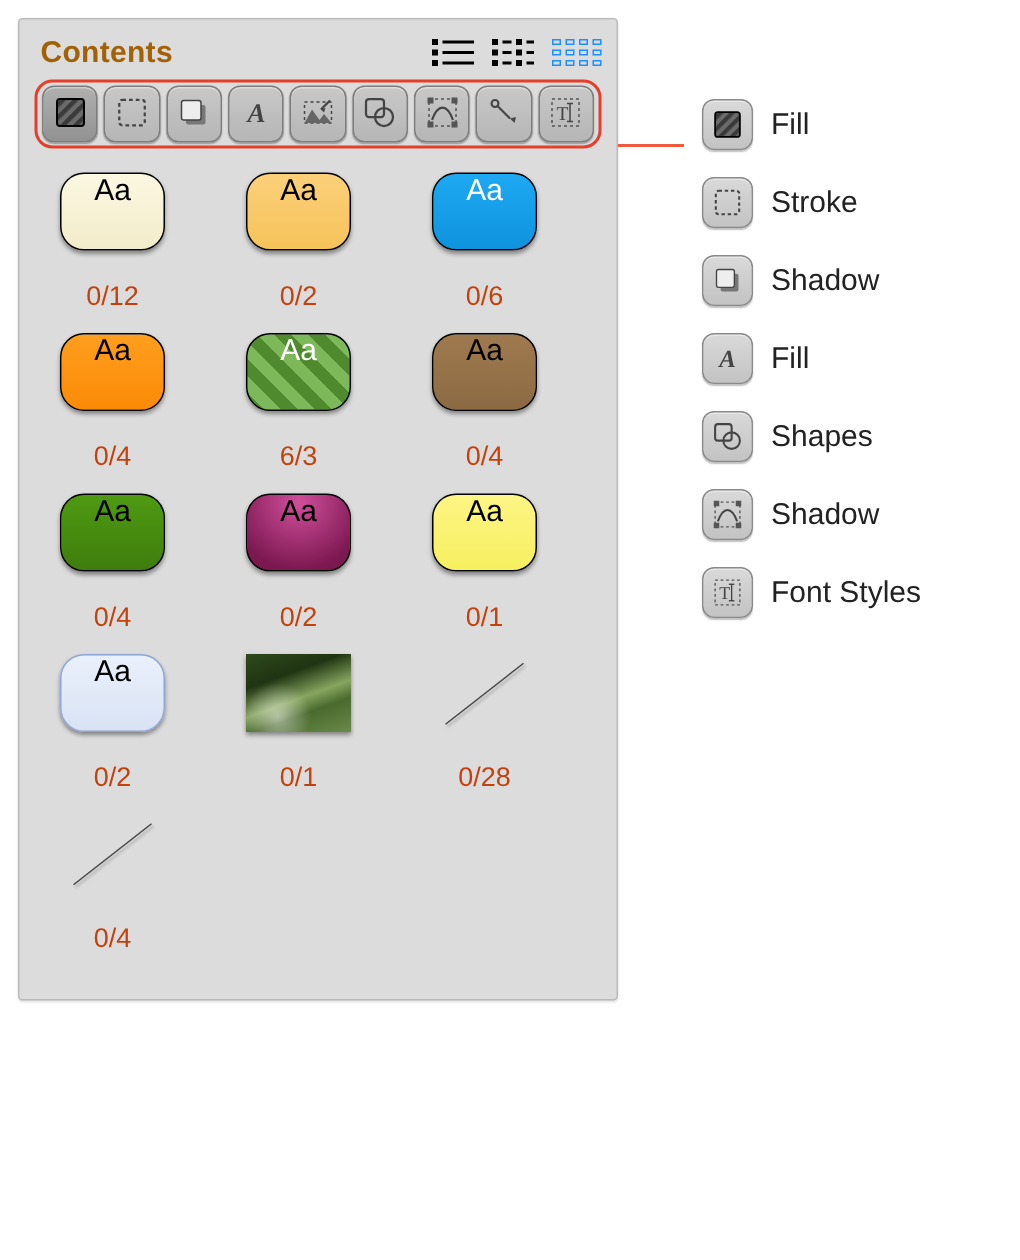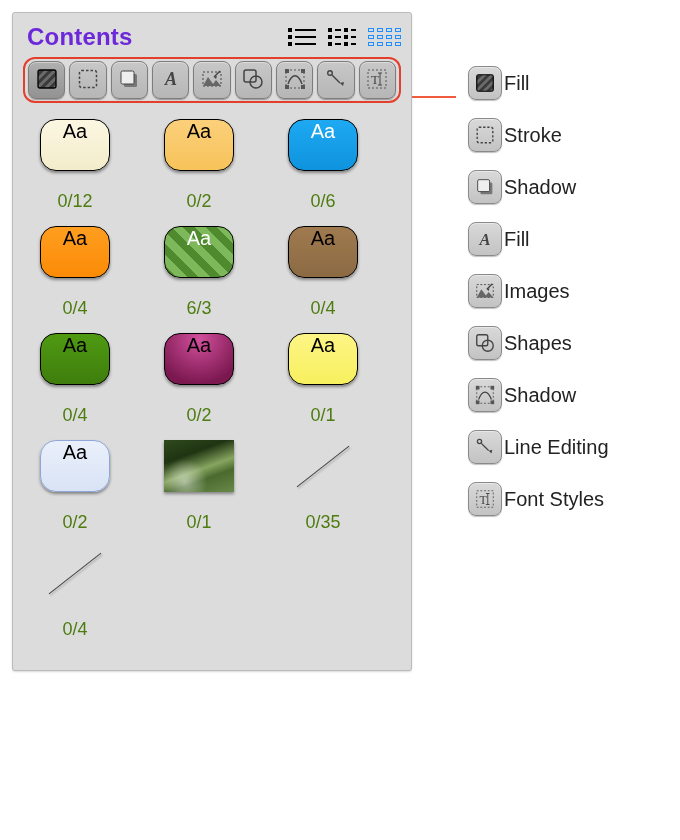--- a/index.html
+++ b/index.html
@@ -23,23 +23,23 @@
     box-shadow: 0 1px 2px rgba(0,0,0,.15);
     position: relative;
   }
   .panel-header {
     display: flex;
     align-items: center;
     justify-content: space-between;
     padding: 0 4px 6px 6px;
   }
   .panel-title {
-    font-size: 24px;
+    font-size: 20px;
     font-weight: 600;
-    color: #6d28d9;
+    color: #a16207;
     letter-spacing: .2px;
   }
   .view-modes { display: flex; gap: 6px; }
   .view-mode {
     width: 34px; height: 24px;
     display:flex; flex-direction:column; justify-content:center; gap:3px;
     padding:2px 3px;
     cursor:pointer;
   }
   .vm-row { display:flex; align-items:center; gap:3px; }
@@ -89,21 +89,21 @@
     box-shadow: 0 2px 3px rgba(0,0,0,.4);
     display:flex; align-items:flex-start; justify-content:center;
     font-size:20px;
     color:#000;
     cursor: pointer;
   }
   .chip.white-text { color:#fff; }
   .count {
     margin-top:20px;
     font-size:18px;
-    color:#4d7c0f;
+    color:#c2410c;
   }
   .chip-image {
     width:70px; height:52px;
     box-shadow: 0 2px 3px rgba(0,0,0,.4);
     background:
       radial-gradient(circle at 30% 80%, rgba(255,255,255,.5), transparent 35%),
       linear-gradient(160deg, #2f4a1d 0%, #1f3412 30%, #87a560 55%, #4a6a2e 70%, #6a8a4a 100%);
     cursor: pointer;
   }
   .chip-diagonal {
@@ -120,21 +120,21 @@
     transform: rotate(-38deg);
     transform-origin:center;
     box-shadow: 0 2px 2px rgba(0,0,0,.25);
   }
   
   .callout {
     margin-left: 56px;
     margin-top: 54px;
     display:flex; flex-direction:column; gap:18px;
   }
-  .callout-item { display:flex; align-items:center; gap:2px; }
+  .callout-item { display:flex; align-items:center; gap:12px; }
   .callout-icon {
     width:34px; height:34px;
     border:1px solid #8a8a8a;
     border-radius:8px;
     background: linear-gradient(#d9d9d9,#c3c3c3);
     box-shadow: inset 0 1px 0 rgba(255,255,255,.4), 0 1px 1px rgba(0,0,0,.25);
     display:flex; align-items:center; justify-content:center;
   }
   .callout-icon svg { width:22px; height:22px; }
   .callout-label { font-size:20px; color:#222; }
@@ -380,21 +380,21 @@
               <span>Aa</span>
             </div>
             <div class="count">0/2</div>
           </div>
           <div class="swatch-cell">
             <div class="chip-image"></div>
             <div class="count">0/1</div>
           </div>
           <div class="swatch-cell">
             <div class="chip-diagonal"></div>
-            <div class="count">0/35</div>
+            <div class="count">0/28</div>
           </div>
         </div>
         <div class="swatch-row">
           <div class="swatch-cell">
             <div class="chip-diagonal"></div>
             <div class="count">0/4</div>
           </div>
         </div>
       </div>
 
@@ -431,52 +431,36 @@
         <span class="callout-icon">
           <svg>
             <use href="#ic-font"></use>
           </svg>
         </span>
         <span class="callout-label">Fill</span>
       </div>
       <div class="callout-item">
         <span class="callout-icon">
           <svg>
-            <use href="#ic-images"></use>
-          </svg>
-        </span>
-        <span class="callout-label">Images</span>
-      </div>
-      <div class="callout-item">
-        <span class="callout-icon">
-          <svg>
             <use href="#ic-shapes"></use>
           </svg>
         </span>
         <span class="callout-label">Shapes</span>
       </div>
       <div class="callout-item">
         <span class="callout-icon">
           <svg>
             <use href="#ic-lines"></use>
           </svg>
         </span>
         <span class="callout-label">Shadow</span>
       </div>
       <div class="callout-item">
         <span class="callout-icon">
           <svg>
-            <use href="#ic-lineedit"></use>
-          </svg>
-        </span>
-        <span class="callout-label">Line Editing</span>
-      </div>
-      <div class="callout-item">
-        <span class="callout-icon">
-          <svg>
             <use href="#ic-textstyle"></use>
           </svg>
         </span>
         <span class="callout-label">Font Styles</span>
       </div>
     </div>
 
 </div>
 
 </body></html>

